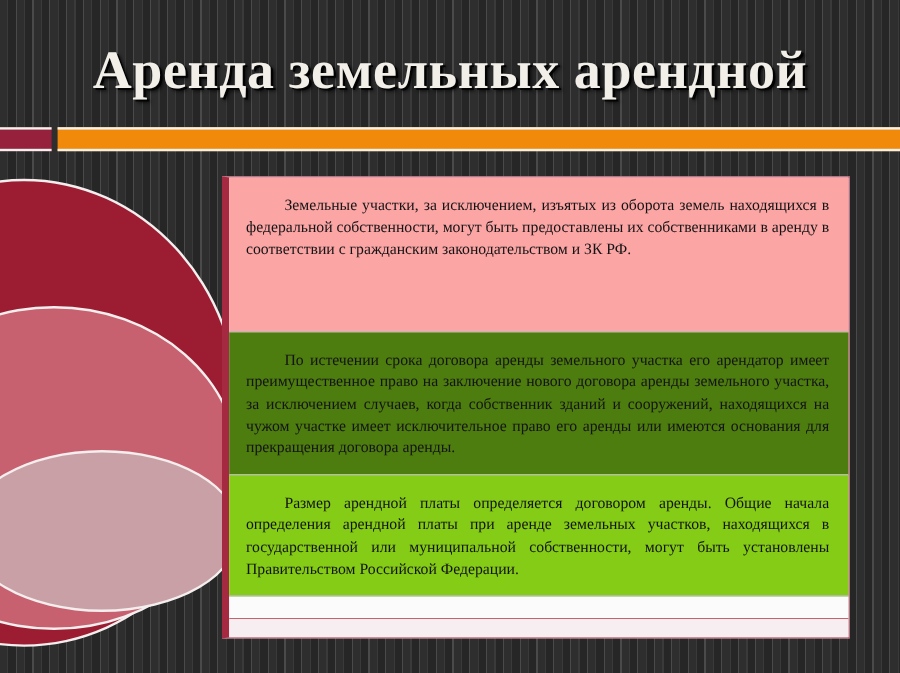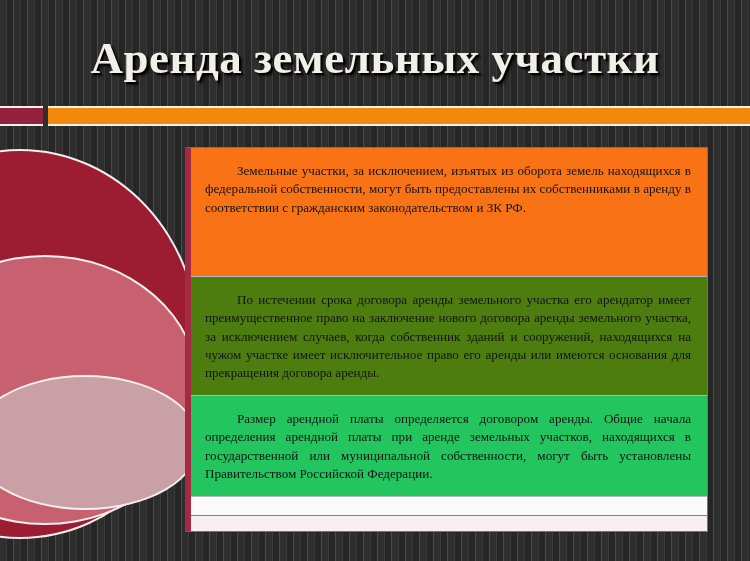--- a/index.html
+++ b/index.html
@@ -130,45 +130,45 @@
     font-size: 13.1px;
     line-height: 1.41;
     color: #141414;
     text-align: justify;
     text-indent: 32px;
     border-bottom: 1px solid #b8b8b8;
     background: #fbfafa;
   }
   #block-1 {
     height: 140px;
-    background: #f97316;
+    background: #fca5a5;
   }
   #block-2 {
     height: 127px;
     background: #4d7c0f;
   }
   #block-3 {
     height: 108px;
-    background: #22c55e;
+    background: #84cc16;
   }
   .spacer-row {
     box-sizing: border-box;
     border-bottom: 1px solid #c0656f;
     background: #fbf8f9;
   }
   #spacer-1 { height: 21px; border-bottom: 1px solid #c0656f; background:#fcfbfb; }
   #spacer-2 { height: 17px; border-bottom: none; background: #f6eef0; }
 </style>
 </head>
 <body>
 
 <div id="slide">
 
   <div id="title-area">
-    <div id="slide-title">Аренда земельных участки</div>
+    <div id="slide-title">Аренда земельных арендной</div>
   </div>
 
   <div id="accent-square"></div>
   <div id="accent-bar"></div>
 
   <div class="arc" id="arc-outer"></div>
   <div class="arc" id="arc-middle"></div>
   <div class="arc" id="arc-inner"></div>
 
   <div id="content-panel">

